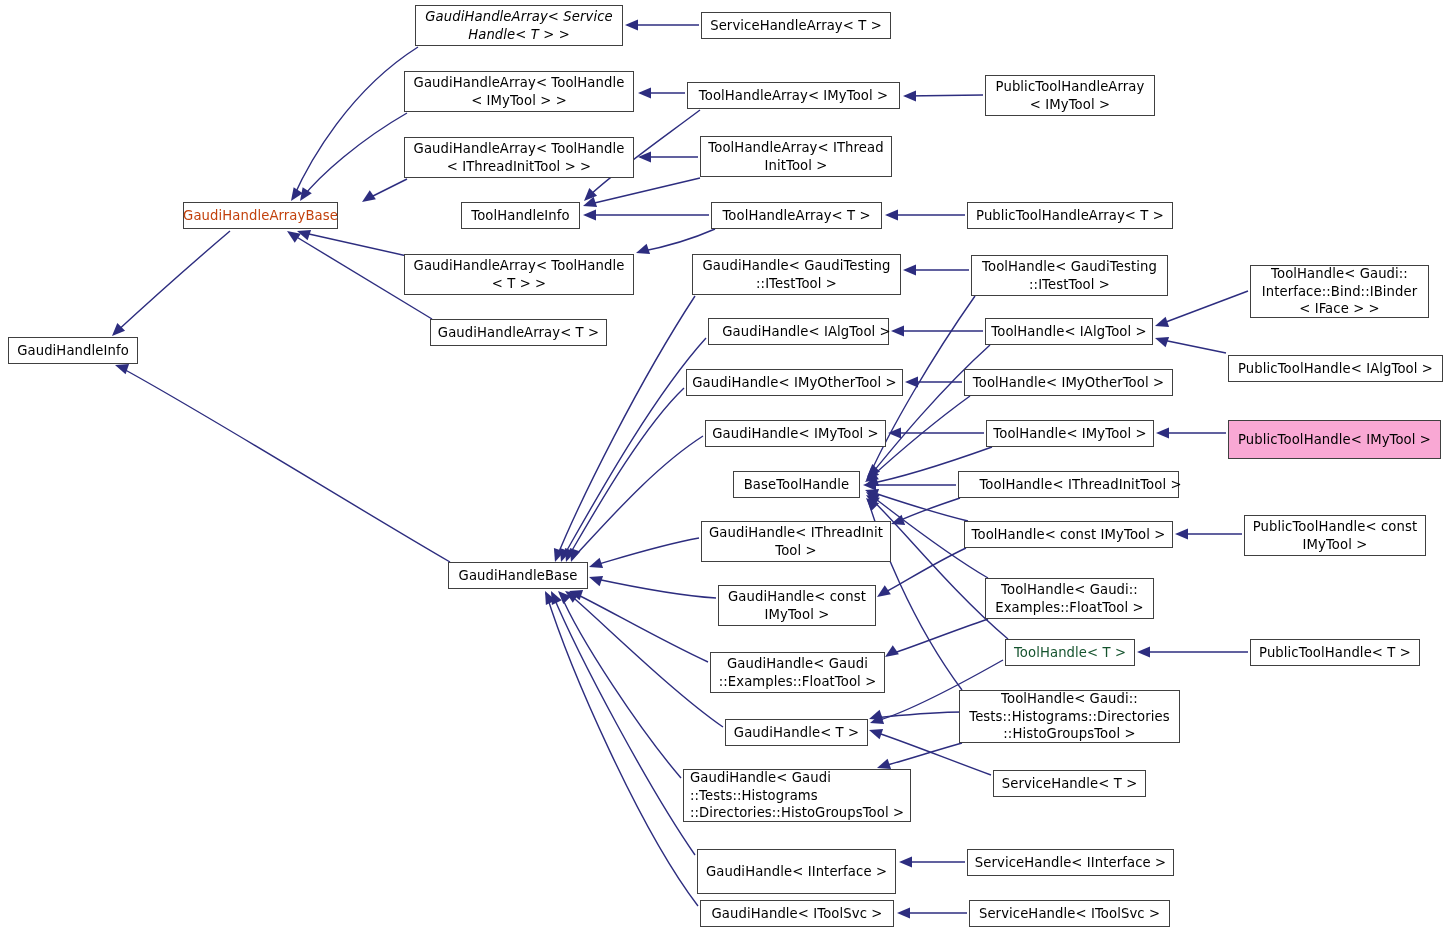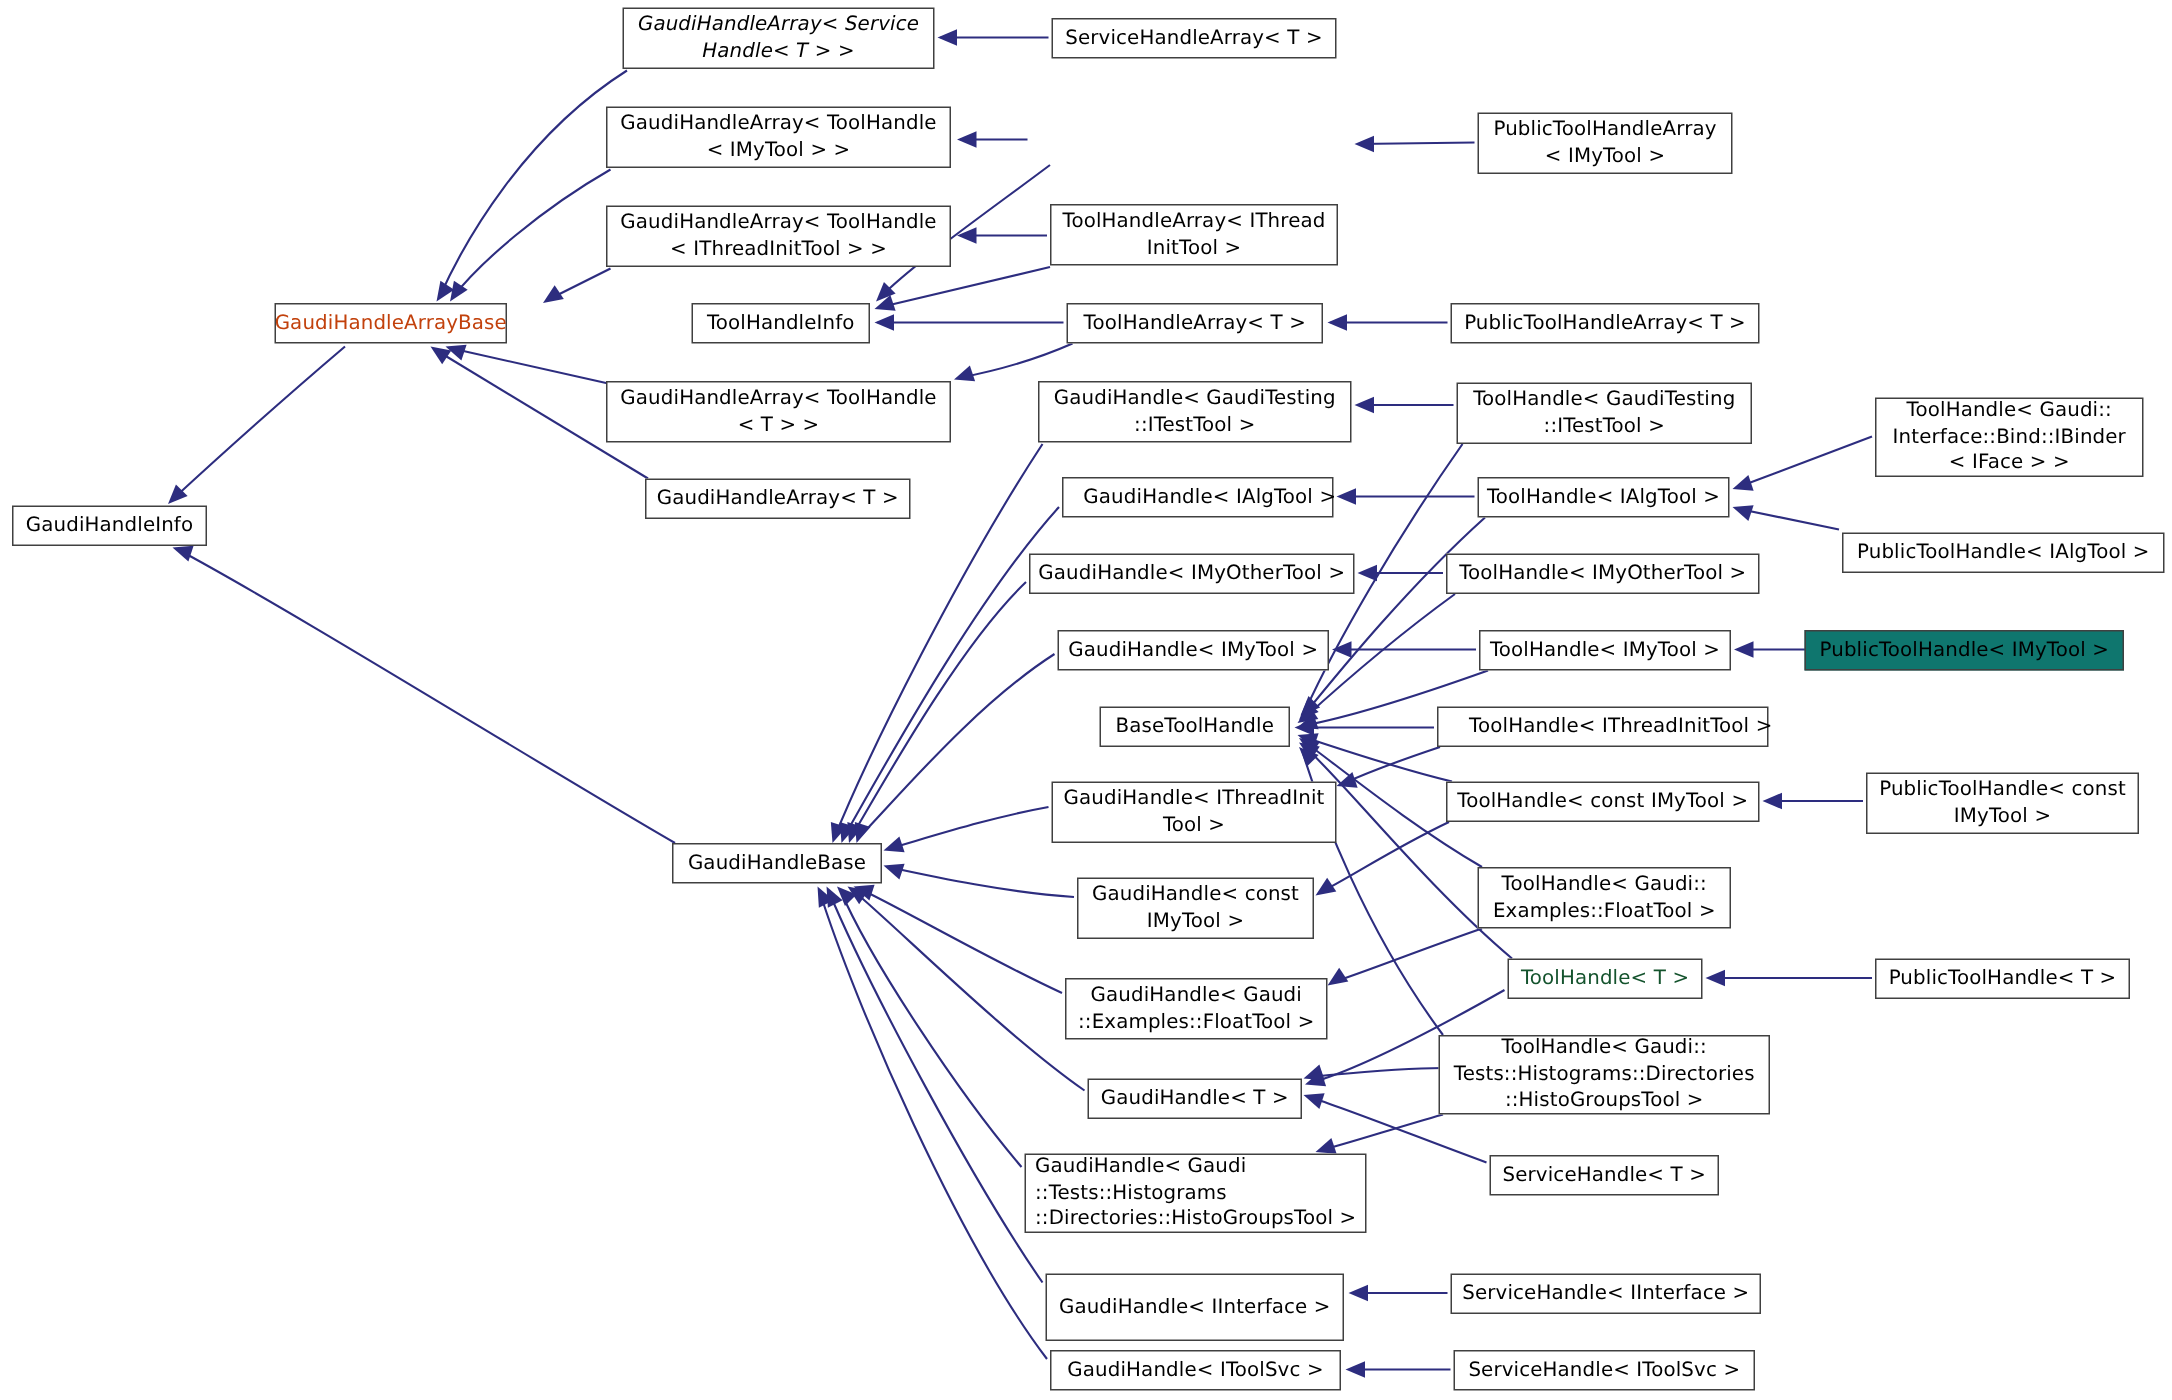--- a/index.html
+++ b/index.html
@@ -157,20 +157,21 @@
       <path d="M 695 855 C 650 790 580 660 552 593" stroke="#2d2d7f" stroke-width="1.4" fill="none"></path>
       <polygon points="551,591 561.7331262919989,600.1678787077491 551.8944271909999,605.0872282582487" fill="#2d2d7f"></polygon>
       <path d="M 698 906 C 640 830 570 670 546 593" stroke="#2d2d7f" stroke-width="1.4" fill="none"></path>
       <polygon points="545,591 555.7331262919989,600.1678787077491 545.8944271909999,605.0872282582487" fill="#2d2d7f"></polygon>
     </svg>
 <div class="node" style="left: 415px; top: 5px; width: 208px; height: 41px; border-color: rgb(64, 64, 64); background: rgb(255, 255, 255); color: rgb(0, 0, 0); font-style: italic;">GaudiHandleArray&lt; Service
 Handle&lt; T &gt; &gt;</div>
     <div class="node" style="left: 701px; top: 12px; width: 190px; height: 27px; border-color: rgb(64, 64, 64); background: rgb(255, 255, 255); color: rgb(0, 0, 0);">ServiceHandleArray&lt; T &gt;</div>
     <div class="node" style="left: 404px; top: 71px; width: 230px; height: 41px; border-color: rgb(64, 64, 64); background: rgb(255, 255, 255); color: rgb(0, 0, 0);">GaudiHandleArray&lt; ToolHandle
 &lt; IMyTool &gt; &gt;</div>
+    <div class="node" style="left: 687px; top: 82px; width: 213px; height: 27px; border-color: rgb(64, 64, 64); background: rgb(255, 255, 255); color: rgb(0, 0, 0);">ToolHandleArray&lt; IMyTool &gt;</div>
     <div class="node" style="left: 985px; top: 75px; width: 170px; height: 41px; border-color: rgb(64, 64, 64); background: rgb(255, 255, 255); color: rgb(0, 0, 0);">PublicToolHandleArray
 &lt; IMyTool &gt;</div>
     <div class="node" style="left: 404px; top: 137px; width: 230px; height: 41px; border-color: rgb(64, 64, 64); background: rgb(255, 255, 255); color: rgb(0, 0, 0);">GaudiHandleArray&lt; ToolHandle
 &lt; IThreadInitTool &gt; &gt;</div>
     <div class="node" style="left: 700px; top: 136px; width: 192px; height: 41px; border-color: rgb(64, 64, 64); background: rgb(255, 255, 255); color: rgb(0, 0, 0);">ToolHandleArray&lt; IThread
 InitTool &gt;</div>
     <div class="node" style="left: 183px; top: 202px; width: 155px; height: 27px; border-color: rgb(64, 64, 64); background: rgb(255, 255, 255); color: #c2410c;">GaudiHandleArrayBase</div>
     <div class="node" style="left: 461px; top: 202px; width: 119px; height: 27px; border-color: rgb(64, 64, 64); background: rgb(255, 255, 255); color: rgb(0, 0, 0);">ToolHandleInfo</div>
     <div class="node" style="left: 711px; top: 202px; width: 171px; height: 27px; border-color: rgb(64, 64, 64); background: rgb(255, 255, 255); color: rgb(0, 0, 0);">ToolHandleArray&lt; T &gt;</div>
     <div class="node" style="left: 967px; top: 202px; width: 206px; height: 27px; border-color: rgb(64, 64, 64); background: rgb(255, 255, 255); color: rgb(0, 0, 0);">PublicToolHandleArray&lt; T &gt;</div>
@@ -184,21 +185,21 @@
 Interface::Bind::IBinder
 &lt; IFace &gt; &gt;</div>
     <div class="node" style="left: 430px; top: 319px; width: 177px; height: 27px; border-color: rgb(64, 64, 64); background: rgb(255, 255, 255); color: rgb(0, 0, 0);">GaudiHandleArray&lt; T &gt;</div>
     <div class="node" style="left: 708px; top: 318px; width: 181px; height: 27px; border-color: rgb(64, 64, 64); background: rgb(255, 255, 255); color: rgb(0, 0, 0); padding-left: 16px;">GaudiHandle&lt; IAlgTool &gt;</div>
     <div class="node" style="left: 985px; top: 318px; width: 168px; height: 27px; border-color: rgb(64, 64, 64); background: rgb(255, 255, 255); color: rgb(0, 0, 0);">ToolHandle&lt; IAlgTool &gt;</div>
     <div class="node" style="left: 1228px; top: 355px; width: 215px; height: 27px; border-color: rgb(64, 64, 64); background: rgb(255, 255, 255); color: rgb(0, 0, 0);">PublicToolHandle&lt; IAlgTool &gt;</div>
     <div class="node" style="left: 686px; top: 369px; width: 217px; height: 27px; border-color: rgb(64, 64, 64); background: rgb(255, 255, 255); color: rgb(0, 0, 0);">GaudiHandle&lt; IMyOtherTool &gt;</div>
     <div class="node" style="left: 964px; top: 369px; width: 209px; height: 27px; border-color: rgb(64, 64, 64); background: rgb(255, 255, 255); color: rgb(0, 0, 0);">ToolHandle&lt; IMyOtherTool &gt;</div>
     <div class="node" style="left: 705px; top: 420px; width: 181px; height: 27px; border-color: rgb(64, 64, 64); background: rgb(255, 255, 255); color: rgb(0, 0, 0);">GaudiHandle&lt; IMyTool &gt;</div>
     <div class="node" style="left: 986px; top: 420px; width: 168px; height: 27px; border-color: rgb(64, 64, 64); background: rgb(255, 255, 255); color: rgb(0, 0, 0);">ToolHandle&lt; IMyTool &gt;</div>
-    <div class="node" style="left: 1203px; top: 420px; width: 213px; height: 27px; border-color: rgb(64, 64, 64); background: #0f766e; color: rgb(0, 0, 0);">PublicToolHandle&lt; IMyTool &gt;</div>
+    <div class="node" style="left: 1228px; top: 420px; width: 213px; height: 39px; border-color: rgb(64, 64, 64); background: #f9a8d4; color: rgb(0, 0, 0);">PublicToolHandle&lt; IMyTool &gt;</div>
     <div class="node" style="left: 733px; top: 471px; width: 127px; height: 27px; border-color: rgb(64, 64, 64); background: rgb(255, 255, 255); color: rgb(0, 0, 0);">BaseToolHandle</div>
     <div class="node" style="left: 958px; top: 471px; width: 221px; height: 27px; border-color: rgb(64, 64, 64); background: rgb(255, 255, 255); color: rgb(0, 0, 0); padding-left: 24px;">ToolHandle&lt; IThreadInitTool &gt;</div>
     <div class="node" style="left: 701px; top: 521px; width: 190px; height: 41px; border-color: rgb(64, 64, 64); background: rgb(255, 255, 255); color: rgb(0, 0, 0);">GaudiHandle&lt; IThreadInit
 Tool &gt;</div>
     <div class="node" style="left: 964px; top: 521px; width: 209px; height: 27px; border-color: rgb(64, 64, 64); background: rgb(255, 255, 255); color: rgb(0, 0, 0);">ToolHandle&lt; const IMyTool &gt;</div>
     <div class="node" style="left: 1244px; top: 515px; width: 182px; height: 41px; border-color: rgb(64, 64, 64); background: rgb(255, 255, 255); color: rgb(0, 0, 0);">PublicToolHandle&lt; const
 IMyTool &gt;</div>
     <div class="node" style="left: 448px; top: 562px; width: 140px; height: 27px; border-color: rgb(64, 64, 64); background: rgb(255, 255, 255); color: rgb(0, 0, 0);">GaudiHandleBase</div>
     <div class="node" style="left: 718px; top: 585px; width: 158px; height: 41px; border-color: rgb(64, 64, 64); background: rgb(255, 255, 255); color: rgb(0, 0, 0);">GaudiHandle&lt; const
 IMyTool &gt;</div>

